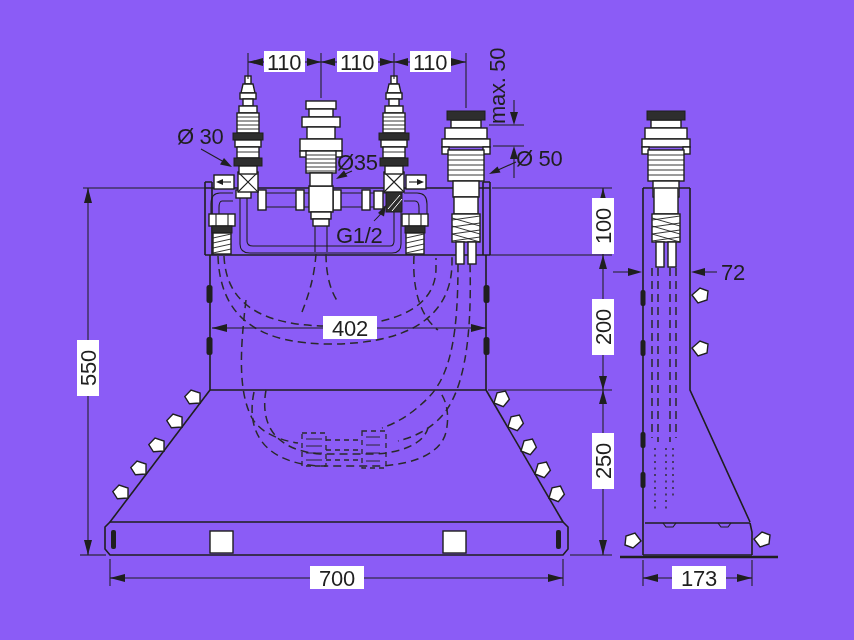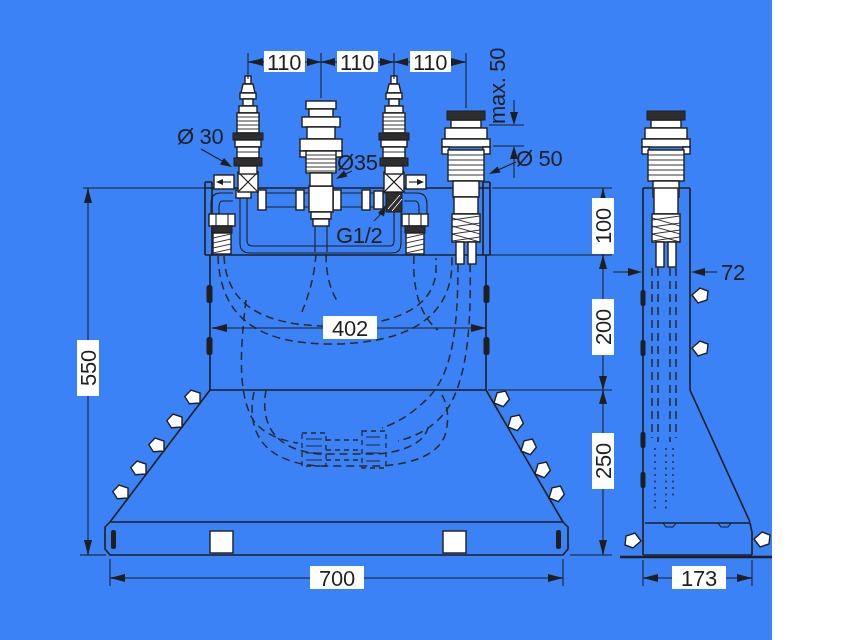--- a/index.html
+++ b/index.html
@@ -1,16 +1,16 @@
 <!DOCTYPE html>
 <html><head>
 <meta charset="utf-8">
 <style>
   html,body{margin:0;padding:0;background:#ffffff;}
-  #stage{position:relative;width:772px;height:640px;background:#3b82f6;overflow:hidden;}
+  #stage{position:relative;width:854px;height:640px;background:#8b5cf6;overflow:hidden;}
   svg{display:block;}
   .ln{stroke:#1f1f1f;fill:none;stroke-width:1.6;}
   .ln2{stroke:#1f1f1f;fill:none;stroke-width:1.1;}
   .hl{stroke:#1f1f1f;fill:none;stroke-width:.9;}
   .fillw{fill:#ffffff;stroke:#1f1f1f;stroke-width:1.4;}
   .dark{fill:#2e2e2e;stroke:#1f1f1f;stroke-width:1;}
   .dsh{stroke:#2a2a2a;fill:none;stroke-width:1.5;stroke-dasharray:8 5;}
   .dshf{stroke:#2a2a2a;fill:none;stroke-width:1.3;stroke-dasharray:5 4;}
   .dot{stroke:#2a2a2a;fill:none;stroke-width:1.4;stroke-dasharray:2 4.5;}
   .dim{stroke:#1f1f1f;fill:none;stroke-width:1.05;}

